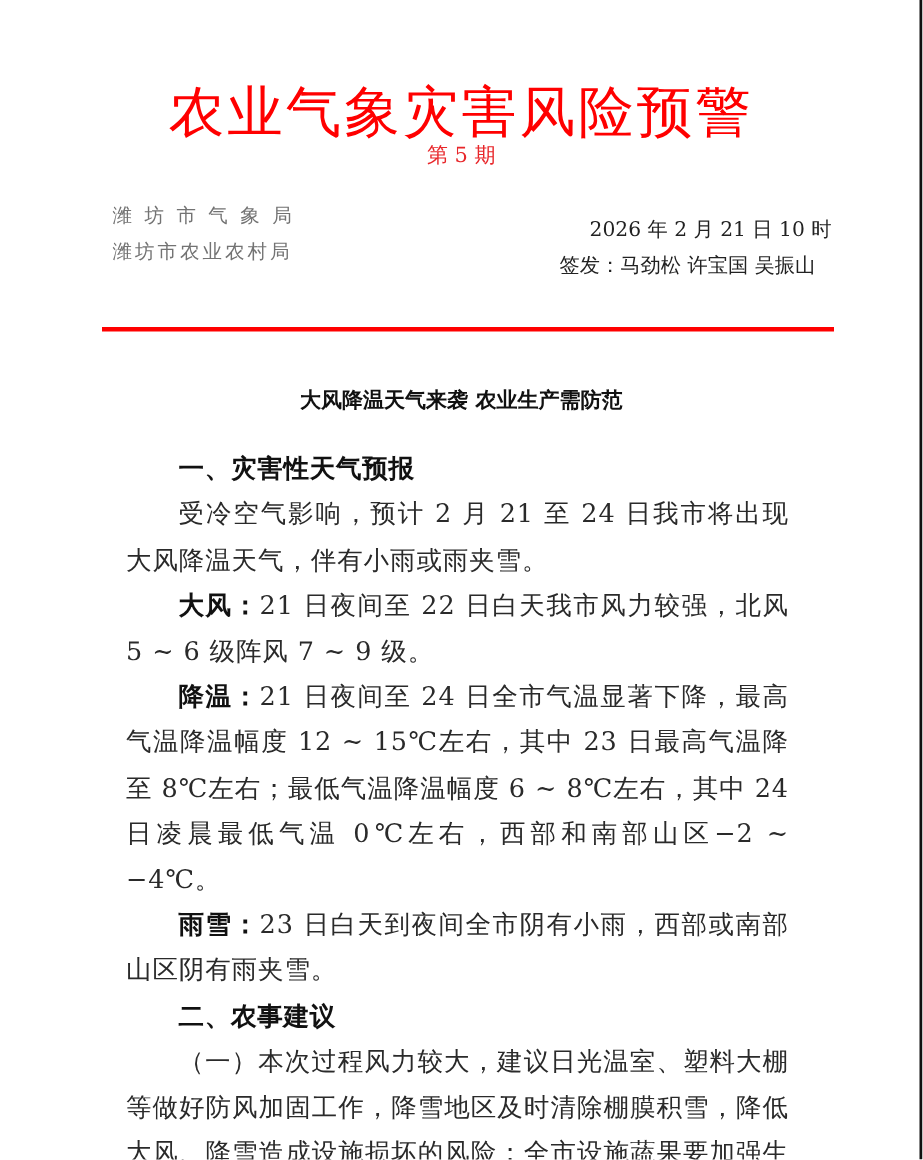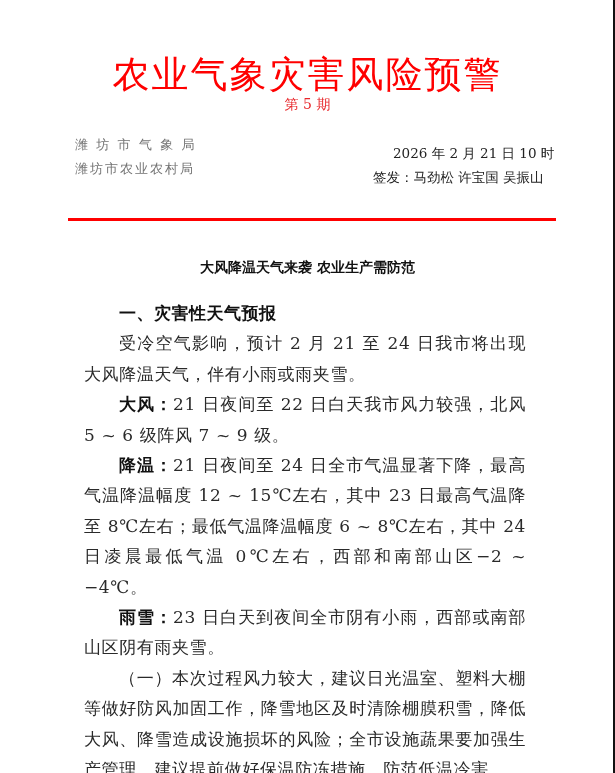--- a/index.html
+++ b/index.html
@@ -150,14 +150,15 @@
 <div class="red-rule"></div>
 
 <div class="headline">大风降温天气来袭  农业生产需防范</div>
 
 <div class="body-text">
   <p class="section-heading">一、灾害性天气预报</p>
   <p>受冷空气影响，预计 2 月 21 至 24 日我市将出现大风降温天气，伴有小雨或雨夹雪。</p>
   <p><span class="lead-label">大风：</span><span>21 日夜间至 22 日白天我市风力较强，北风 5 ~ 6 级阵风 7 ~ 9 级。</span></p>
   <p><span class="lead-label">降温：</span><span>21 日夜间至 24 日全市气温显著下降，最高气温降温幅度 12 ~ 15℃左右，其中 23 日最高气温降至 8℃左右；最低气温降温幅度 6 ~ 8℃左右，其中 24 日凌晨最低气温 0℃左右，西部和南部山区−2 ~ −4℃。</span></p>
   <p><span class="lead-label">雨雪：</span><span>23 日白天到夜间全市阴有小雨，西部或南部山区阴有雨夹雪。</span></p>
+  <p class="section-heading">二、农事建议</p>
   <p>（一）本次过程风力较大，建议日光温室、塑料大棚等做好防风加固工作，降雪地区及时清除棚膜积雪，降低大风、降雪造成设施损坏的风险；全市设施蔬果要加强生产管理，建议提前做好保温防冻措施，防范低温冷害。</p>
 </div>
 
 </body></html>

